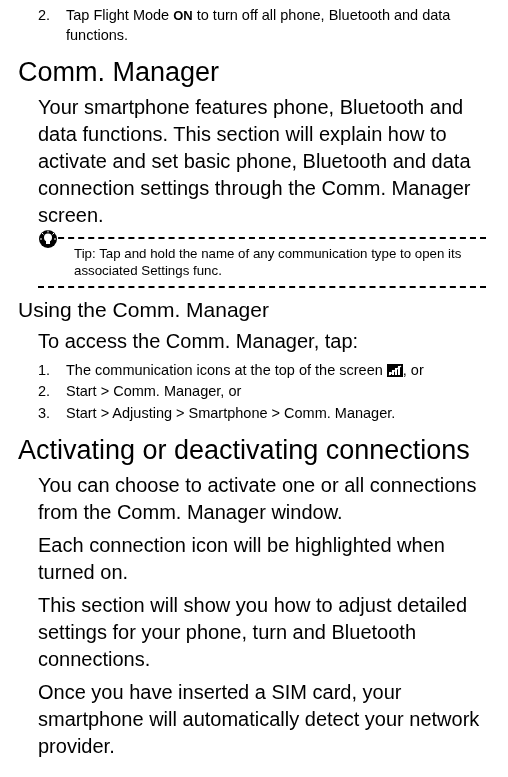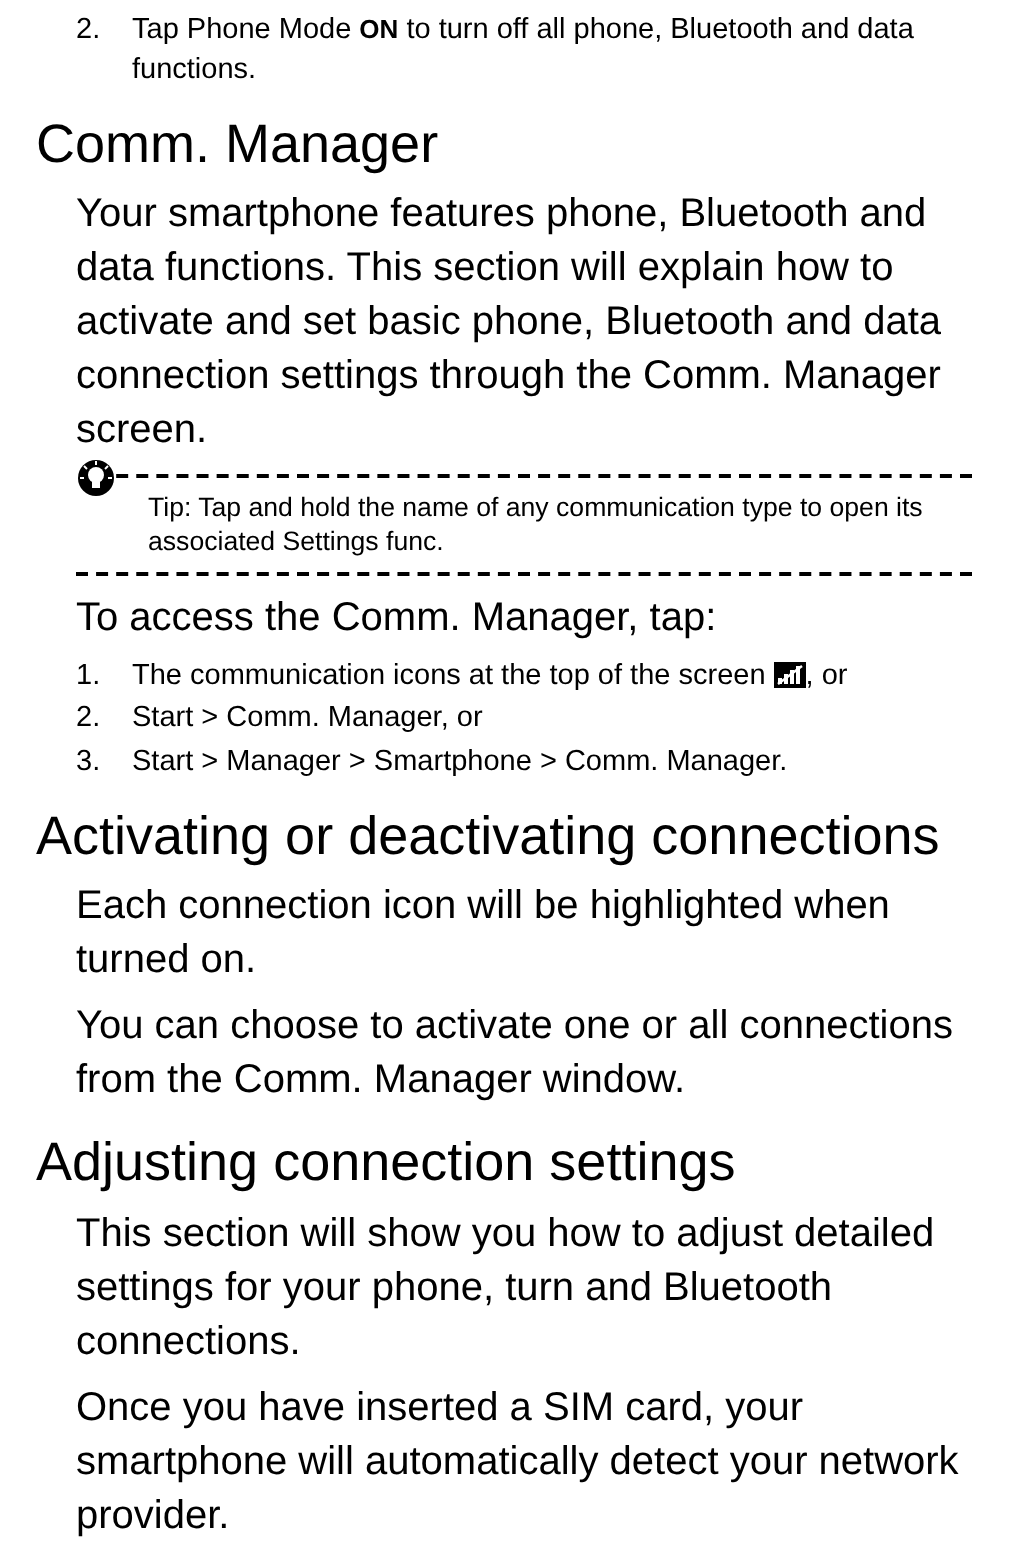--- a/index.html
+++ b/index.html
@@ -106,21 +106,21 @@
 </head>
 <body>
 
 <div class="page">
 
   <div class="body-indent">
     <ol class="plain">
       <li>
         <span class="num">2.</span>
         <span class="content">
-          <span>Tap Phone Mode </span><span class="glyph-on">ON</span><span>  to turn off all phone, Bluetooth and data functions.</span>
+          <span>Tap Flight Mode </span><span class="glyph-on">ON</span><span>  to turn off all phone, Bluetooth and data functions.</span>
         </span>
       </li>
     </ol>
   </div>
 
   <h1>Comm. Manager</h1>
 
   <div class="body-indent">
     <p class="para">Your smartphone features phone, Bluetooth and data func­tions. This section will explain how to activate and set basic phone, Bluetooth and data connection settings through the Comm. Manager screen.</p>
 
@@ -136,20 +136,21 @@
             <line x1="4" y1="4" x2="5.5" y2="5.5" stroke="#fff" stroke-width="1"></line>
             <line x1="14.5" y1="5.5" x2="16" y2="4" stroke="#fff" stroke-width="1"></line>
             <line x1="10" y1="1.5" x2="10" y2="3.5" stroke="#fff" stroke-width="1"></line>
           </svg>
         </span>
         <span><span class="bold">Tip</span><span>: Tap and hold the name of any communication type to open its associated Settings func.</span></span>
       </div>
     </div>
   </div>
 
+  <h2>Using the Comm. Manager</h2>
 
   <div class="body-indent">
     <p class="para">To access the Comm. Manager, tap:</p>
     <ol class="plain">
       <li>
         <span class="num">1.</span>
         <span class="content">
           <span>The communication icons at the top of the screen </span><span class="signal-icon"><svg viewBox="0 0 16 13" width="16" height="13">
                 <rect x="0" y="0" width="16" height="13" fill="#000"></rect>
                 <rect x="2" y="8" width="2" height="3" fill="#fff"></rect>
@@ -162,33 +163,32 @@
       </li>
       <li>
         <span class="num">2.</span>
         <span class="content">
           <span class="bold">Start</span><span> &gt; </span><span class="bold">Comm. Manager</span><span>, or</span>
         </span>
       </li>
       <li>
         <span class="num">3.</span>
         <span class="content">
-          <span class="bold">Start</span><span> &gt; </span><span class="bold">Manager</span><span> &gt; </span><span class="bold">Smartphone</span><span> &gt; </span><span class="bold">Comm. Manager</span><span>.</span>
+          <span class="bold">Start</span><span> &gt; </span><span class="bold">Adjusting</span><span> &gt; </span><span class="bold">Smartphone</span><span> &gt; </span><span class="bold">Comm. Manager</span><span>.</span>
         </span>
       </li>
     </ol>
   </div>
 
   <h1>Activating or deactivating connections</h1>
   <div class="body-indent">
+    <p class="para">You can choose to activate one or all connections from the Comm. Manager window.</p>
     <p class="para">Each connection icon will be highlighted when turned on.</p>
-    <p class="para">You can choose to activate one or all connections from the Comm. Manager window.</p>
   </div>
 
-  <h1>Adjusting connection settings</h1>
   <div class="body-indent">
     <p class="para">This section will show you how to adjust detailed settings for your phone, turn and Bluetooth connections.</p>
   </div>
 
   <div class="body-indent">
     <p class="para">Once you have inserted a SIM card, your smartphone will auto­matically detect your network provider.</p>
   </div>
 
 
 </div>

